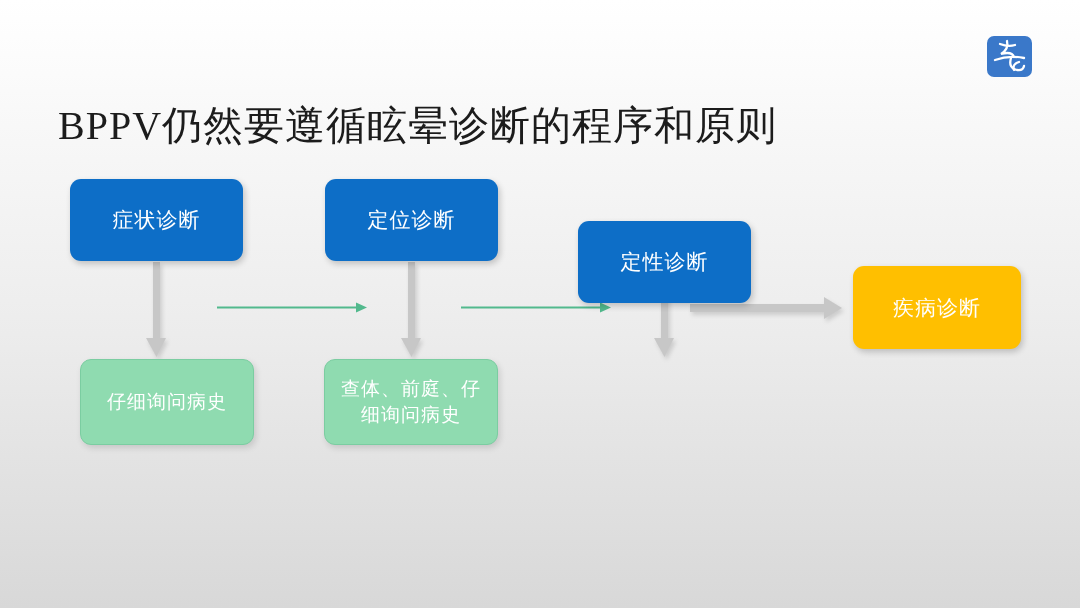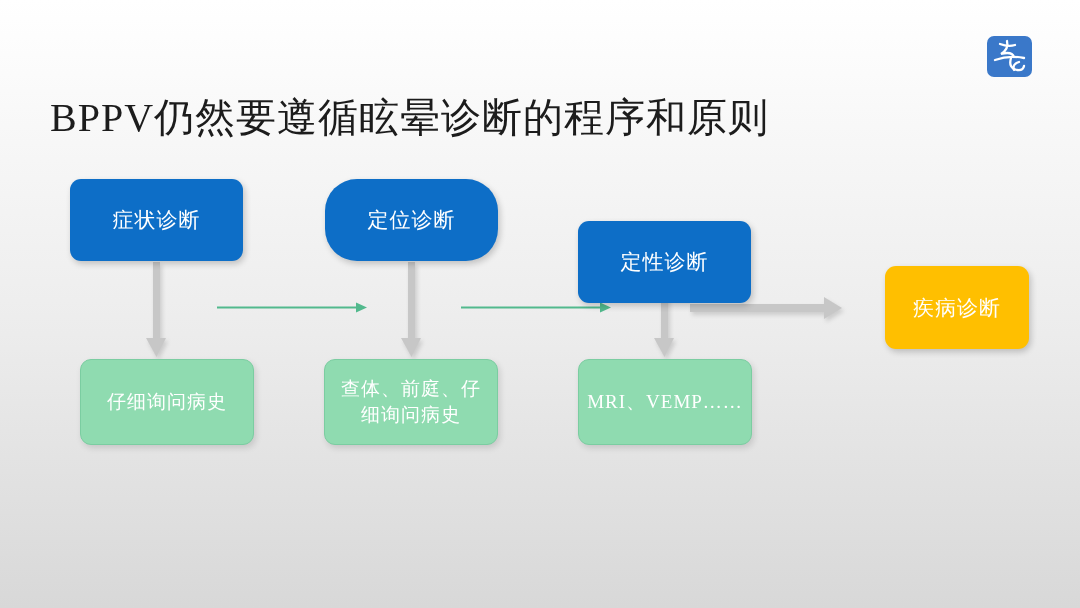--- a/index.html
+++ b/index.html
@@ -8,21 +8,21 @@
     width: 1080px;
     height: 608px;
     overflow: hidden;
     background: linear-gradient(180deg, #ffffff 0%, #fbfbfb 12%, #ececec 55%, #d8d8d8 100%);
     font-family: "Liberation Serif", "DejaVu Serif", serif;
   }
   .title {
     position: absolute;
     left: 46px;
     top: 86px;
-    margin: 4px;
+    margin: 12px;
     font-size: 40px;
     font-weight: 400;
     letter-spacing: 1px;
     color: #1c1c1c;
     white-space: nowrap;
   }
   .arrows-layer {
     position: absolute;
     left: 0; top: 0;
     width: 1080px; height: 608px;
@@ -41,36 +41,36 @@
   }
   .box .label { display: block; width: 100%; }
   .box.blue {
     width: 173px; height: 82px; top: 179px;
     background: #0d6ec7;
     box-shadow: 2px 3px 6px rgba(0,0,0,0.20);
     font-size: 21px;
     letter-spacing: 1px;
   }
   .blue-1 { left: 70px; }
-  .blue-2 { left: 325px; border-radius: 32px; }
+  .blue-2 { left: 325px; }
   .blue-3 { left: 578px; margin-top: 42px; }
   .box.green {
     width: 174px; height: 86px; top: 359px;
     background: #8fdbb0;
     border: 1px solid #7bcda1;
     box-shadow: 2px 3px 6px rgba(0,0,0,0.13);
     font-size: 19px;
     line-height: 1.35;
     letter-spacing: 1px;
   }
   .green-1 { left: 80px; }
   .green-2 { left: 324px; }
   .green-3 { left: 578px; }
   .box.orange {
-    left: 885px; top: 266px; width: 144px; height: 83px;
+    left: 853px; top: 266px; width: 168px; height: 83px;
     background: #ffbf00;
     box-shadow: 2px 3px 6px rgba(0,0,0,0.20);
     font-size: 21px;
     letter-spacing: 1px;
   }
   .logo {
     position: absolute;
     left: 987px; top: 36px;
     width: 45px; height: 41px;
   }
@@ -134,21 +134,18 @@
   <div class="box blue blue-3">
     <span class="label">定性诊断</span>
   </div>
 
   <div class="box green green-1">
     <span class="label">仔细询问病史</span>
   </div>
   <div class="box green green-2">
     <span class="label">查体、前庭、仔细询问病史</span>
   </div>
-  <div class="box green green-3">
-    <span class="label">MRI、VEMP……</span>
-  </div>
 
   <div class="box orange">
     <span class="label">疾病诊断</span>
   </div>
 
 </div>
 
 </body></html>

